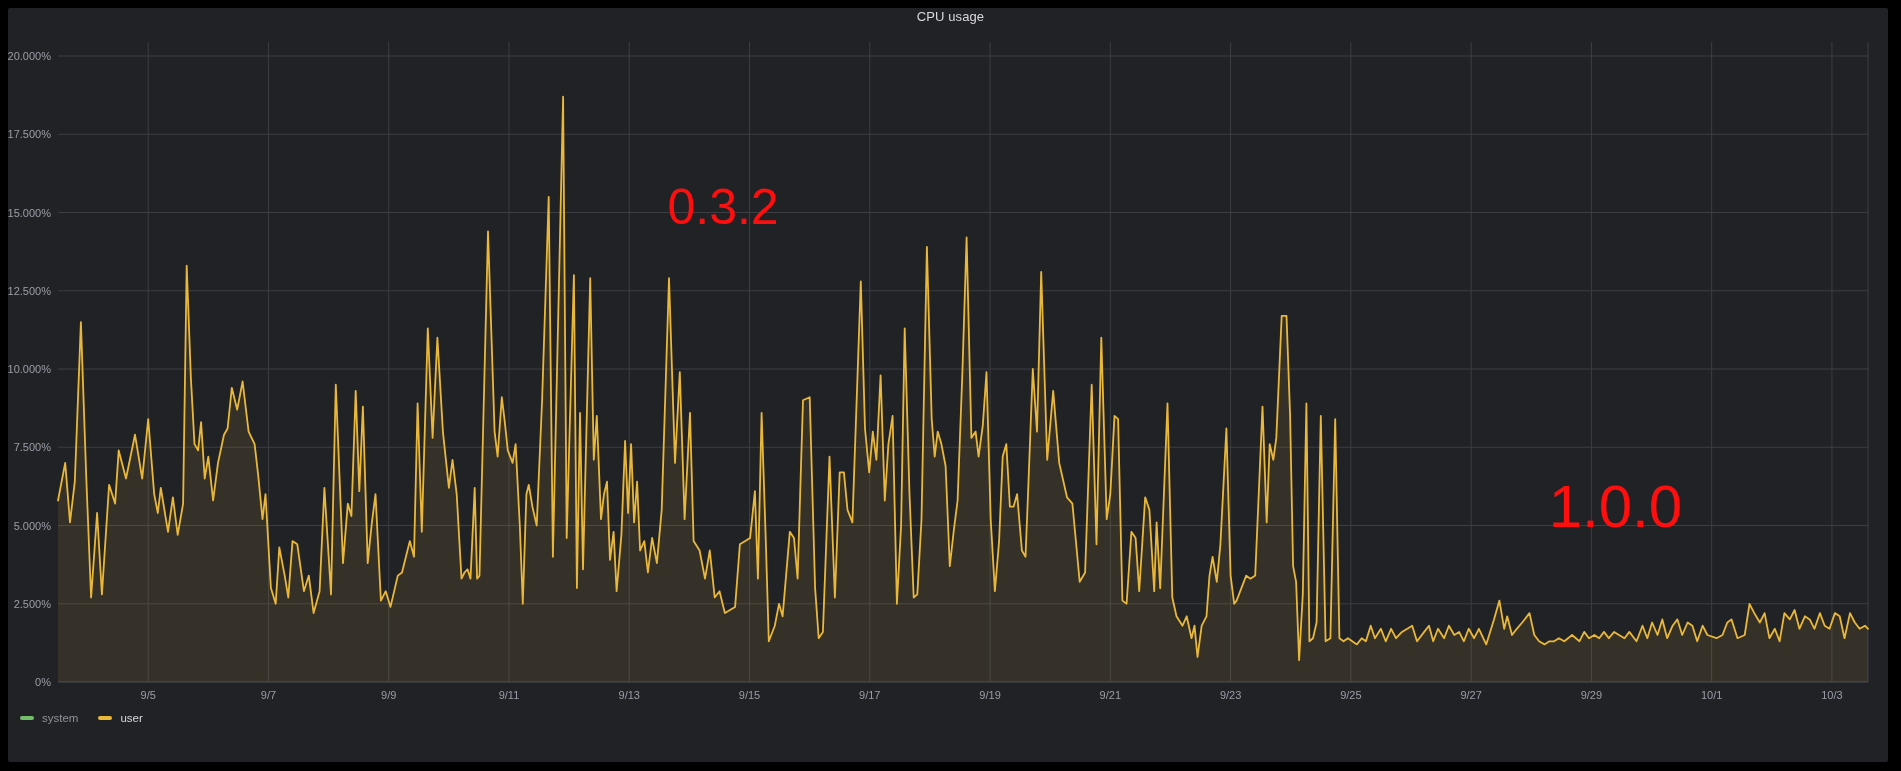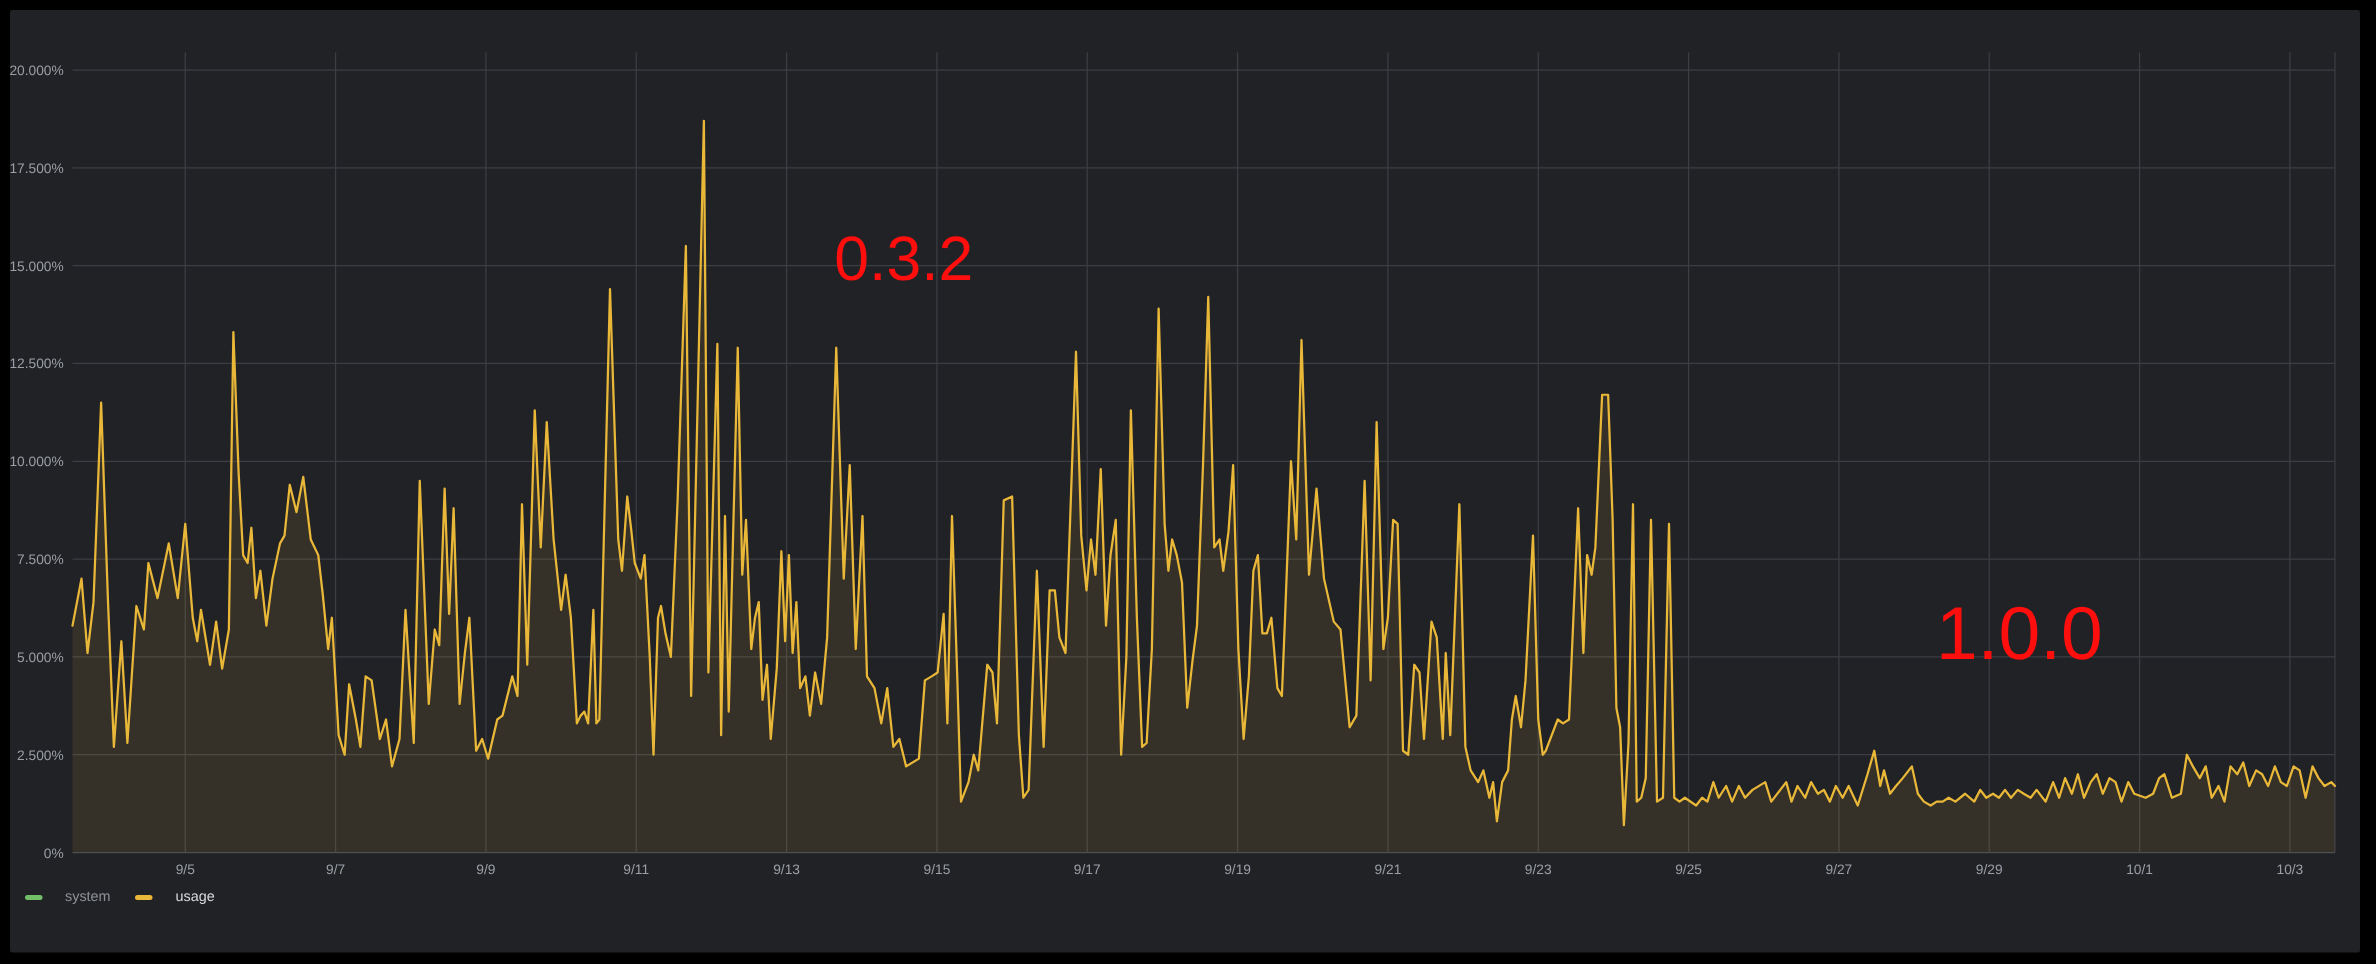--- a/index.html
+++ b/index.html
@@ -8,28 +8,29 @@
   #panel{position:absolute;left:8px;top:8px;width:1880px;height:754px;
          background:#212226;border-radius:2px;}
   #panel-title{position:absolute;left:0;top:9px;width:100%;text-align:center;
          color:#d8d9dd;font-size:13px;font-weight:500;letter-spacing:.1px;}
   #chart-svg{position:absolute;left:0;top:0;}
   .annotation{position:absolute;transform:translate(-50%,-50%);
          font-family:"Liberation Sans",sans-serif;font-weight:400;line-height:1;
          white-space:nowrap;}
   #legend{position:absolute;left:20px;top:712px;display:flex;gap:20px;align-items:center;
          font-size:11.5px;}
-  .legend-item{display:flex;align-items:center;gap:18px;cursor:pointer;}
+  .legend-item{display:flex;align-items:center;gap:8px;cursor:pointer;}
   .legend-swatch{width:14px;height:4px;border-radius:2px;display:inline-block;}
 </style>
 </head>
 <body>
 
 <div id="app">
   <div id="panel"></div>
+  <div id="panel-title" style="color: rgb(216, 217, 221);">CPU usage</div>
   <svg id="chart-svg" width="1901" height="771" viewBox="0 0 1901 771">
       <line x1="58" x2="1868" y1="682" y2="682" stroke="#4a4c52" stroke-width="1"></line>
       <line x1="58" x2="1868" y1="603.75" y2="603.75" stroke="#3c3e44" stroke-width="1"></line>
       <line x1="58" x2="1868" y1="525.5" y2="525.5" stroke="#3c3e44" stroke-width="1"></line>
       <line x1="58" x2="1868" y1="447.25" y2="447.25" stroke="#3c3e44" stroke-width="1"></line>
       <line x1="58" x2="1868" y1="369" y2="369" stroke="#3c3e44" stroke-width="1"></line>
       <line x1="58" x2="1868" y1="290.75" y2="290.75" stroke="#3c3e44" stroke-width="1"></line>
       <line x1="58" x2="1868" y1="212.5" y2="212.5" stroke="#3c3e44" stroke-width="1"></line>
       <line x1="58" x2="1868" y1="134.25" y2="134.25" stroke="#3c3e44" stroke-width="1"></line>
       <line x1="58" x2="1868" y1="56" y2="56" stroke="#3c3e44" stroke-width="1"></line>
@@ -76,18 +77,18 @@
       <text x="1711.654485049834" y="699" text-anchor="middle" fill="#9b9ea6" font-size="11" font-family="&quot;Liberation Sans&quot;,sans-serif">10/1</text>
       <text x="1831.920265780731" y="699" text-anchor="middle" fill="#9b9ea6" font-size="11" font-family="&quot;Liberation Sans&quot;,sans-serif">10/3</text>
     </svg>
   <div id="legend">
     <div class="legend-item">
       <span class="legend-swatch" id="swatch-system" style="background: rgb(115, 191, 105);"></span>
       <span id="label-system" style="color: rgb(142, 145, 152);">system</span>
     </div>
     <div class="legend-item">
       <span class="legend-swatch" id="swatch-user" style="background: rgb(234, 184, 57);"></span>
-      <span id="label-user" style="color: rgb(216, 217, 221);">usage</span>
+      <span id="label-user" style="color: rgb(216, 217, 221);">user</span>
     </div>
   </div>
 <div class="annotation" style="left: 723.07px; top: 207px; color: rgb(255, 14, 14); font-size: 50px;">0.3.2</div>
     <div class="annotation" style="left: 1615.44px; top: 507.033px; color: rgb(255, 14, 14); font-size: 60px;">1.0.0</div>
   </div>
 
 </body></html>

